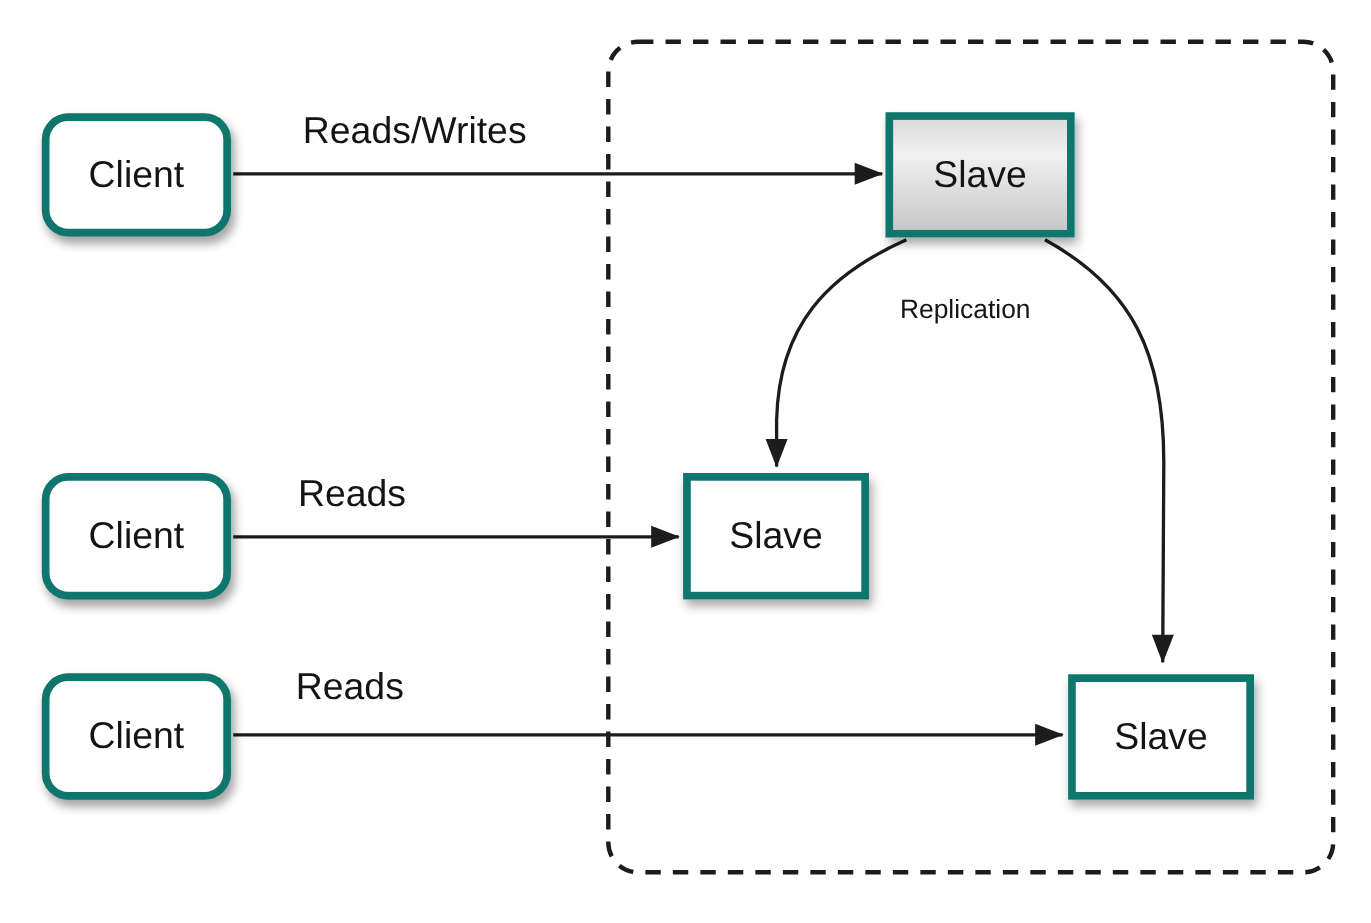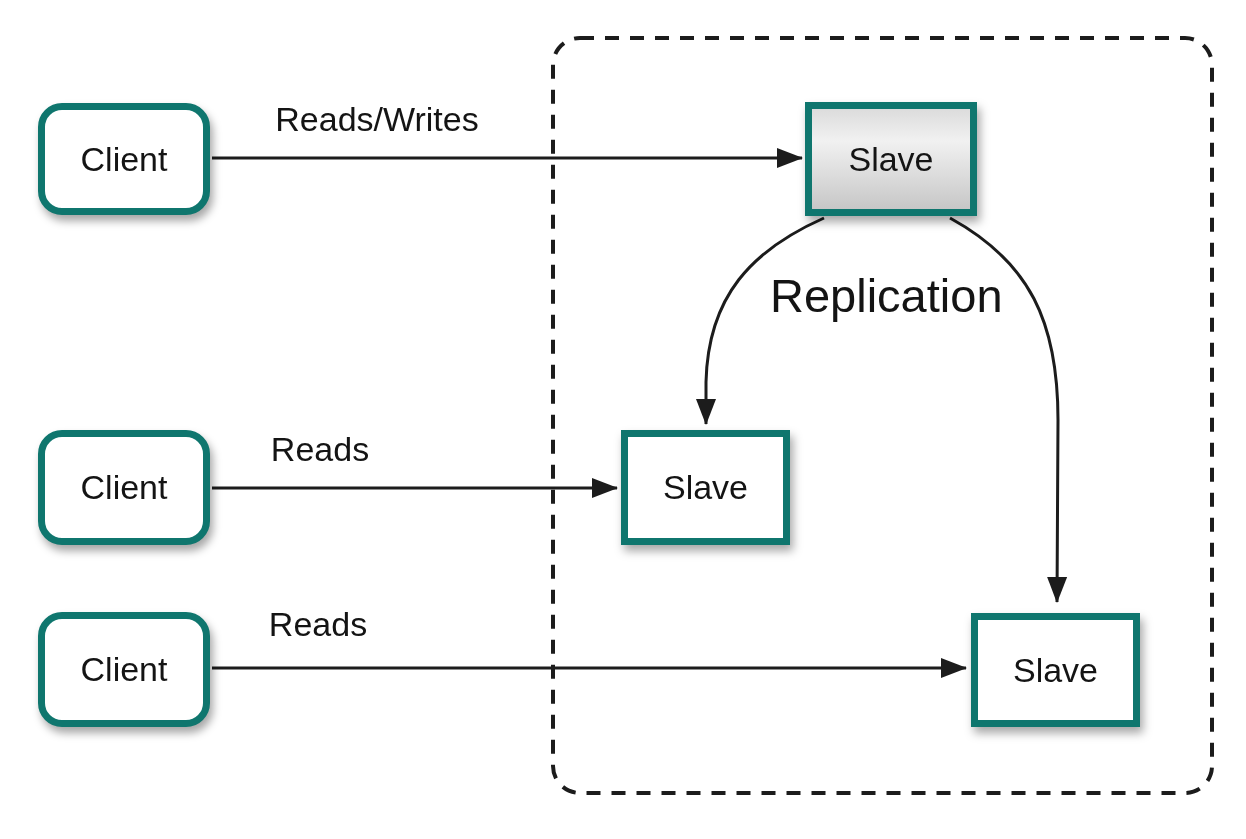--- a/index.html
+++ b/index.html
@@ -96,15 +96,15 @@
   <div class="node" style="left:971px; top:613px; width:169px; height:114px;">
     <span>Slave</span>
   </div>
 
   <div class="edge-label" style="left:252px; top:100px; width:250px;">Reads/Writes</div>
 
   <div class="edge-label" style="left:255px; top:430px; width:130px;">Reads</div>
 
   <div class="edge-label" style="left:253px; top:605px; width:130px;">Reads</div>
 
-  <div class="edge-label" style="left:770px; top:268px; width:215px; font-size:47px;">Replication</div>
+  <div class="edge-label" style="left:770px; top:268px; width:215px; font-size:24px;">Replication</div>
 
 </div>
 
 </body></html>

